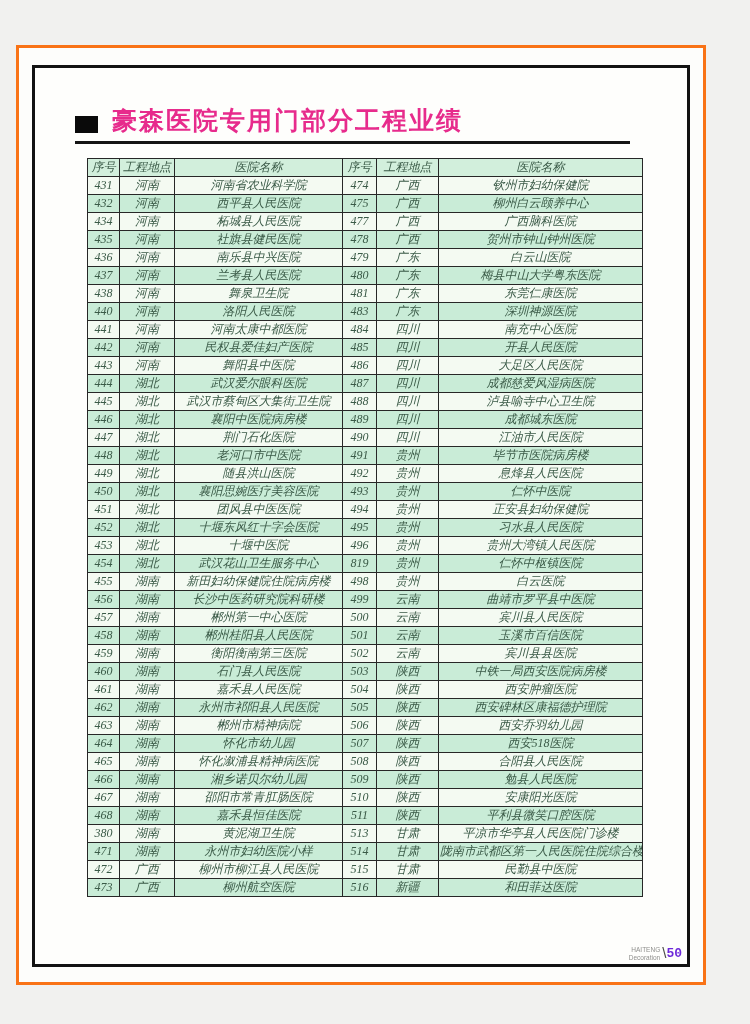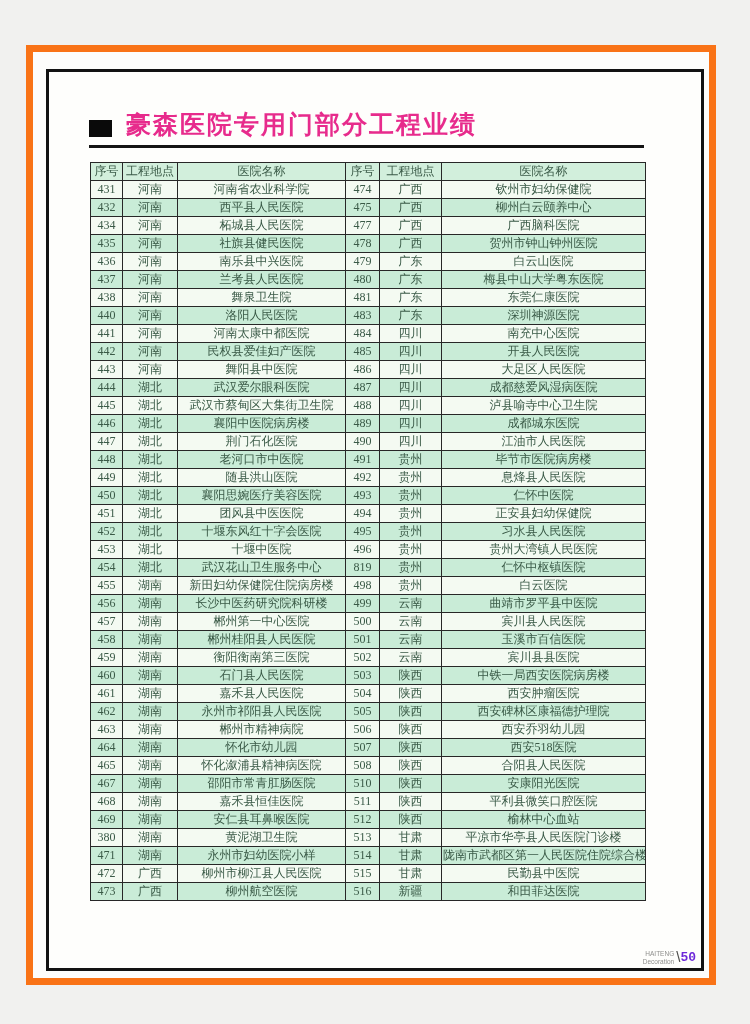--- a/index.html
+++ b/index.html
@@ -4,23 +4,23 @@
 <style>
   * { margin: 0; padding: 0; box-sizing: border-box; }
   html, body { width: 750px; height: 1024px; }
   body {
     background: #f1f1ef;
     font-family: "Liberation Serif", "DejaVu Serif", serif;
     position: relative;
   }
   .outer-frame {
     position: absolute;
-    left: 26px; top: 45px;
+    left: 16px; top: 45px;
     width: 690px; height: 940px;
-    border: 7px solid #f97316;
+    border: 3px solid #f97316;
     background: #fdfdfb;
   }
   .inner-frame {
     position: absolute;
     left: 13px; top: 17px;
     width: 658px; height: 902px;
     border: 3px solid #121212;
     background: #fefefc;
   }
   .title-block {
@@ -41,23 +41,24 @@
   .page-title {
     font-family: "Liberation Sans", "DejaVu Sans", sans-serif;
     font-weight: bold;
     font-size: 25px;
     letter-spacing: 2px;
     color: #e72b8c;
     white-space: nowrap;
   }
   table.projects {
     border-collapse: collapse;
-    margin: 14px 0 0 41px;
+    margin: 14px 0 0 52px;
     width: 555px;
     table-layout: fixed;
+    font-style: italic;
   }
   table.projects th, table.projects td {
     border: 1px solid #272727;
     font-size: 12px;
     color: #3a5a47;
     text-align: center;
     height: 17.3px;
     padding: 0 1px;
     overflow: hidden;
     white-space: nowrap;
@@ -387,42 +388,42 @@
           </tr>
           <tr>
             <td>465</td>
             <td>湖南</td>
             <td>怀化溆浦县精神病医院</td>
             <td>508</td>
             <td>陕西</td>
             <td>合阳县人民医院</td>
           </tr>
           <tr>
+            <td>466</td>
+            <td>湖南</td>
+            <td>湘乡诺贝尔幼儿园</td>
+            <td>509</td>
+            <td>陕西</td>
+            <td>勉县人民医院</td>
+          </tr>
+          <tr>
             <td>467</td>
             <td>湖南</td>
             <td>邵阳市常青肛肠医院</td>
             <td>510</td>
             <td>陕西</td>
             <td>安康阳光医院</td>
           </tr>
           <tr>
             <td>468</td>
             <td>湖南</td>
             <td>嘉禾县恒佳医院</td>
             <td>511</td>
             <td>陕西</td>
             <td>平利县微笑口腔医院</td>
-          </tr>
-          <tr>
-            <td>469</td>
-            <td>湖南</td>
-            <td>安仁县耳鼻喉医院</td>
-            <td>512</td>
-            <td>陕西</td>
-            <td>榆林中心血站</td>
           </tr>
           <tr>
             <td>380</td>
             <td>湖南</td>
             <td>黄泥湖卫生院</td>
             <td>513</td>
             <td>甘肃</td>
             <td>平凉市华亭县人民医院门诊楼</td>
           </tr>
           <tr>

